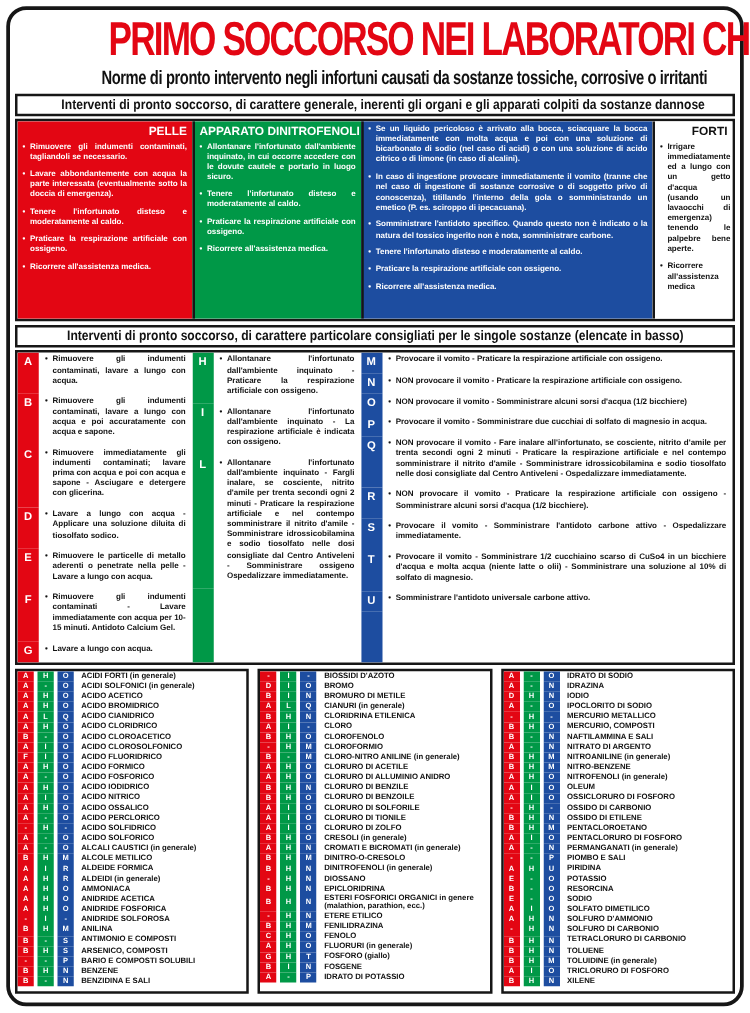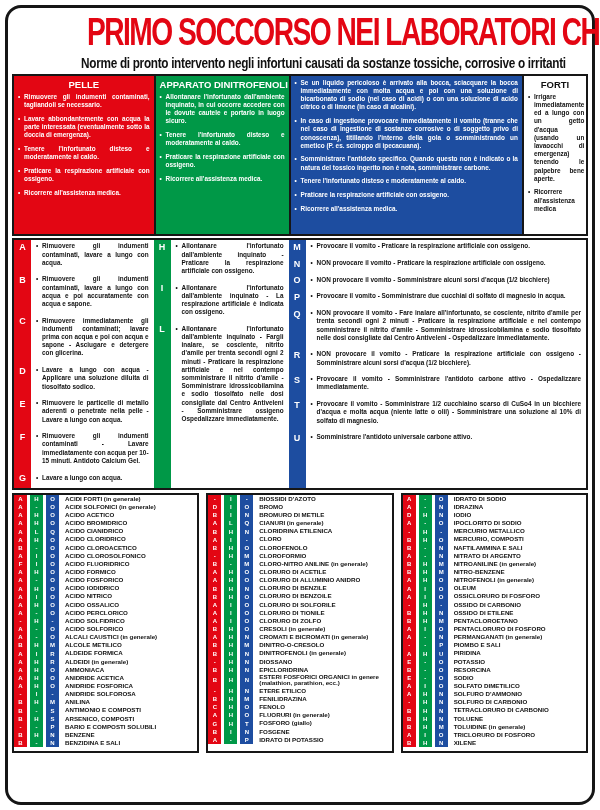--- a/index.html
+++ b/index.html
@@ -15,21 +15,21 @@
     color:#111;padding:1px 0;white-space:nowrap;overflow:hidden;}
   .hbox > span{display:inline-block;transform:scaleX(0.88);transform-origin:center;}
   
   .s1-table{display:flex;border:2px solid #161616;margin-top:2px;height:158px;overflow:hidden;}
   .s1-col{box-sizing:border-box;padding:3px 4px;overflow:hidden;}
   .s1-col + .s1-col{border-left:2px solid #161616;}
   .s1-c0{flex-basis:24.4%;}
   .s1-c1{flex-basis:23.6%;}
   .s1-c2{flex-basis:40.8%;}
   .s1-c3{flex-basis:11.2%;}
-  .s1-head{text-align:center;font-weight:bold;font-size:9.5px;margin-bottom:3px;white-space:nowrap;}
+  .s1-head{text-align:right;font-weight:bold;font-size:9.5px;margin-bottom:3px;white-space:nowrap;}
   .bullet-item{display:flex;font-size:6.4px;font-weight:bold;line-height:1.28;margin-bottom:5.5px;}
   .bullet-item .bl{width:6px;flex:none;}
   .bullet-item .bt{flex:1;text-align:justify;}
   
   .s2-table{display:flex;border:2px solid #161616;margin-top:2px;height:248px;overflow:hidden;}
   .s2-panel{display:flex;flex-direction:column;box-sizing:border-box;overflow:hidden;}
   .s2-p0{flex-basis:24.4%;}
   .s2-p1{flex-basis:23.6%;}
   .s2-p2{flex-basis:52%;}
   .s2-entry{display:flex;}
@@ -49,20 +49,21 @@
   .sub-name{flex:1;font-size:6.2px;font-weight:bold;color:#111;padding-left:6px;display:flex;align-items:center;line-height:1.05;}
 </style>
 </head>
 <body>
 
 <div class="page">
   <div class="frame"></div>
   <div class="content">
     <div class="title">PRIMO SOCCORSO NEI LABORATORI CHIMICI</div>
     <div class="subtitle">Norme di pronto intervento negli infortuni causati da sostanze tossiche, corrosive o irritanti</div>
+    <div class="hbox"><span>Interventi di pronto soccorso, di carattere generale, inerenti gli organi e gli apparati colpiti da sostanze dannose</span></div>
     <div class="s1-table" id="section1">
         <div class="s1-col s1-c0" style="background: rgb(227, 6, 19); color: rgb(255, 255, 255);">
           <div class="s1-head">PELLE</div>
           <div class="bullet-item">
             <span class="bl">•</span>
             <span class="bt">Rimuovere gli indumenti contaminati, tagliandoli se necessario.</span>
           </div>
           <div class="bullet-item">
             <span class="bl">•</span>
             <span class="bt">Lavare abbondantemente con acqua la parte interessata (eventualmente sotto la doccia di emergenza).</span>
@@ -130,20 +131,21 @@
           <div class="bullet-item">
             <span class="bl">•</span>
             <span class="bt">Irrigare immediatamente ed a lungo con un getto d'acqua (usando un lavaocchi di emergenza) tenendo le palpebre bene aperte.</span>
           </div>
           <div class="bullet-item">
             <span class="bl">•</span>
             <span class="bt">Ricorrere all'assistenza medica</span>
           </div>
         </div>
       </div>
+    <div class="hbox"><span>Interventi di pronto soccorso, di carattere particolare consigliati per le singole sostanze (elencate in basso)</span></div>
     <div class="s2-table" id="section2">
         <div class="s2-panel s2-p0">
           <div class="s2-entry">
             <div class="s2-letter" style="background: rgb(227, 6, 19);">A</div>
             <div class="s2-text">
               <span class="bl">•</span>
               <span class="bt">Rimuovere gli indumenti contaminati, lavare a lungo con acqua.</span>
             </div>
           </div>
           <div class="s2-entry">

